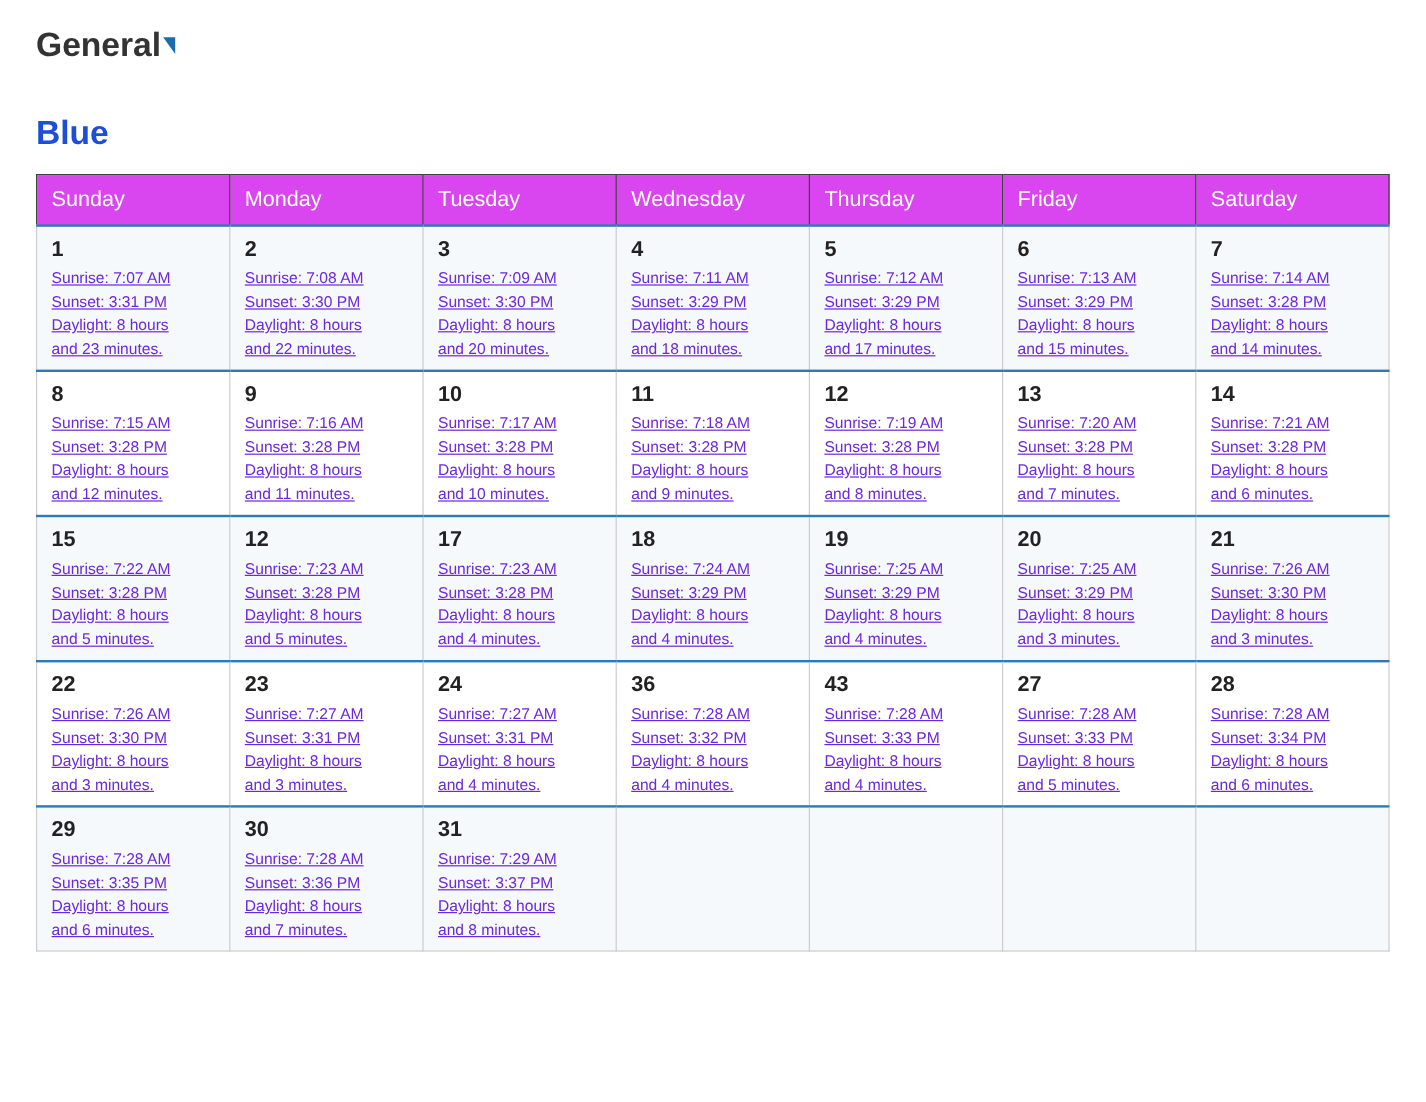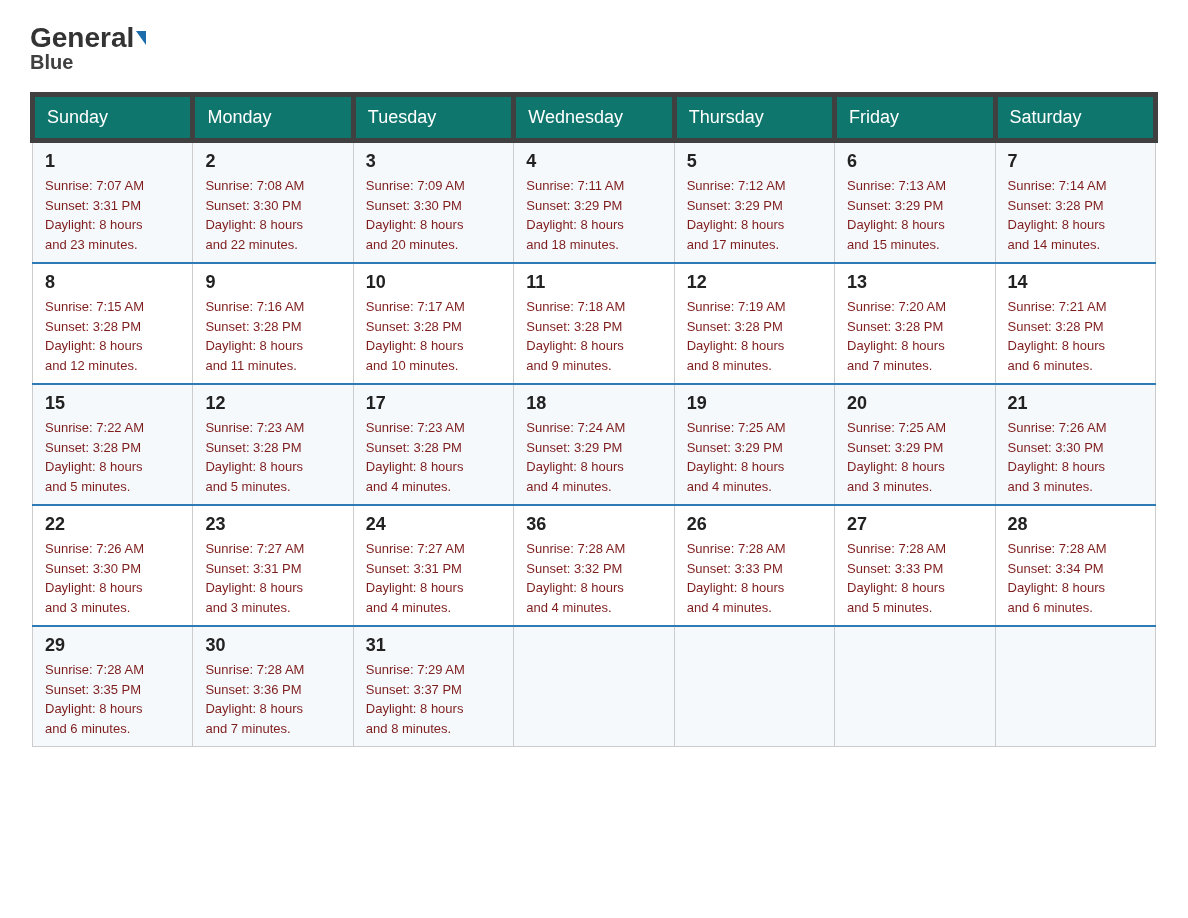--- a/index.html
+++ b/index.html
@@ -21,24 +21,25 @@
       flex-direction: column;
       align-items: flex-start;
     }
     .logo-text-general {
       font-size: 28px;
       font-weight: bold;
       color: #333;
       line-height: 1;
     }
     .logo-text-blue {
-      font-size: 20px;
+      font-size: 28px;
       font-weight: bold;
-      color: #404040;
+      color: #1d4ed8;
       line-height: 1;
+      margin-top: 45px;
     }
     .logo-triangle {
       display: inline-block;
       width: 0;
       height: 0;
       border-left: 10px solid transparent;
       border-top: 14px solid #1a6daa;
       margin-left: 2px;
       vertical-align: middle;
     }
@@ -59,46 +60,47 @@
       font-size: 22px;
       color: #444;
       margin-top: 4px;
     }
     .calendar-table {
       width: 100%;
       border-collapse: collapse;
       border: 1px solid #aaa;
     }
     .calendar-table th {
-      background-color: #0f766e;
+      background-color: #d946ef;
       color: #fff;
       font-size: 18px;
       font-weight: normal;
       padding: 10px 12px;
       text-align: left;
-      border: 5px solid #404040;
+      border: 1px solid #404040;
     }
     .calendar-table td {
       vertical-align: top;
       padding: 8px 12px;
       border: 1px solid #ccc;
       width: calc(100% / 7);
       min-height: 110px;
     }
     .day-number {
       font-size: 18px;
       font-weight: bold;
       color: #222;
       display: block;
       margin-bottom: 4px;
     }
     .day-info {
       font-size: 13px;
-      color: #7f1d1d;
+      color: #6d28d9;
       line-height: 1.5;
+      text-decoration: underline;
     }
     .empty-cell {
       background: #fff;
     }
     tr:nth-child(odd) td {
       background-color: #f5f9fc;
     }
     tr:nth-child(even) td {
       background-color: #ffffff;
     }
@@ -157,21 +159,21 @@
         <td><span class="day-number">18</span><span class="day-info">Sunrise: 7:24 AM<br>Sunset: 3:29 PM<br>Daylight: 8 hours<br>and 4 minutes.</span></td>
         <td><span class="day-number">19</span><span class="day-info">Sunrise: 7:25 AM<br>Sunset: 3:29 PM<br>Daylight: 8 hours<br>and 4 minutes.</span></td>
         <td><span class="day-number">20</span><span class="day-info">Sunrise: 7:25 AM<br>Sunset: 3:29 PM<br>Daylight: 8 hours<br>and 3 minutes.</span></td>
         <td><span class="day-number">21</span><span class="day-info">Sunrise: 7:26 AM<br>Sunset: 3:30 PM<br>Daylight: 8 hours<br>and 3 minutes.</span></td>
       </tr>
       <tr class="row-border-top">
         <td><span class="day-number">22</span><span class="day-info">Sunrise: 7:26 AM<br>Sunset: 3:30 PM<br>Daylight: 8 hours<br>and 3 minutes.</span></td>
         <td><span class="day-number">23</span><span class="day-info">Sunrise: 7:27 AM<br>Sunset: 3:31 PM<br>Daylight: 8 hours<br>and 3 minutes.</span></td>
         <td><span class="day-number">24</span><span class="day-info">Sunrise: 7:27 AM<br>Sunset: 3:31 PM<br>Daylight: 8 hours<br>and 4 minutes.</span></td>
         <td><span class="day-number">36</span><span class="day-info">Sunrise: 7:28 AM<br>Sunset: 3:32 PM<br>Daylight: 8 hours<br>and 4 minutes.</span></td>
-        <td><span class="day-number">26</span><span class="day-info">Sunrise: 7:28 AM<br>Sunset: 3:33 PM<br>Daylight: 8 hours<br>and 4 minutes.</span></td>
+        <td><span class="day-number">43</span><span class="day-info">Sunrise: 7:28 AM<br>Sunset: 3:33 PM<br>Daylight: 8 hours<br>and 4 minutes.</span></td>
         <td><span class="day-number">27</span><span class="day-info">Sunrise: 7:28 AM<br>Sunset: 3:33 PM<br>Daylight: 8 hours<br>and 5 minutes.</span></td>
         <td><span class="day-number">28</span><span class="day-info">Sunrise: 7:28 AM<br>Sunset: 3:34 PM<br>Daylight: 8 hours<br>and 6 minutes.</span></td>
       </tr>
       <tr class="row-border-top">
         <td><span class="day-number">29</span><span class="day-info">Sunrise: 7:28 AM<br>Sunset: 3:35 PM<br>Daylight: 8 hours<br>and 6 minutes.</span></td>
         <td><span class="day-number">30</span><span class="day-info">Sunrise: 7:28 AM<br>Sunset: 3:36 PM<br>Daylight: 8 hours<br>and 7 minutes.</span></td>
         <td><span class="day-number">31</span><span class="day-info">Sunrise: 7:29 AM<br>Sunset: 3:37 PM<br>Daylight: 8 hours<br>and 8 minutes.</span></td>
         <td class="empty-cell"></td>
         <td class="empty-cell"></td>
         <td class="empty-cell"></td>

